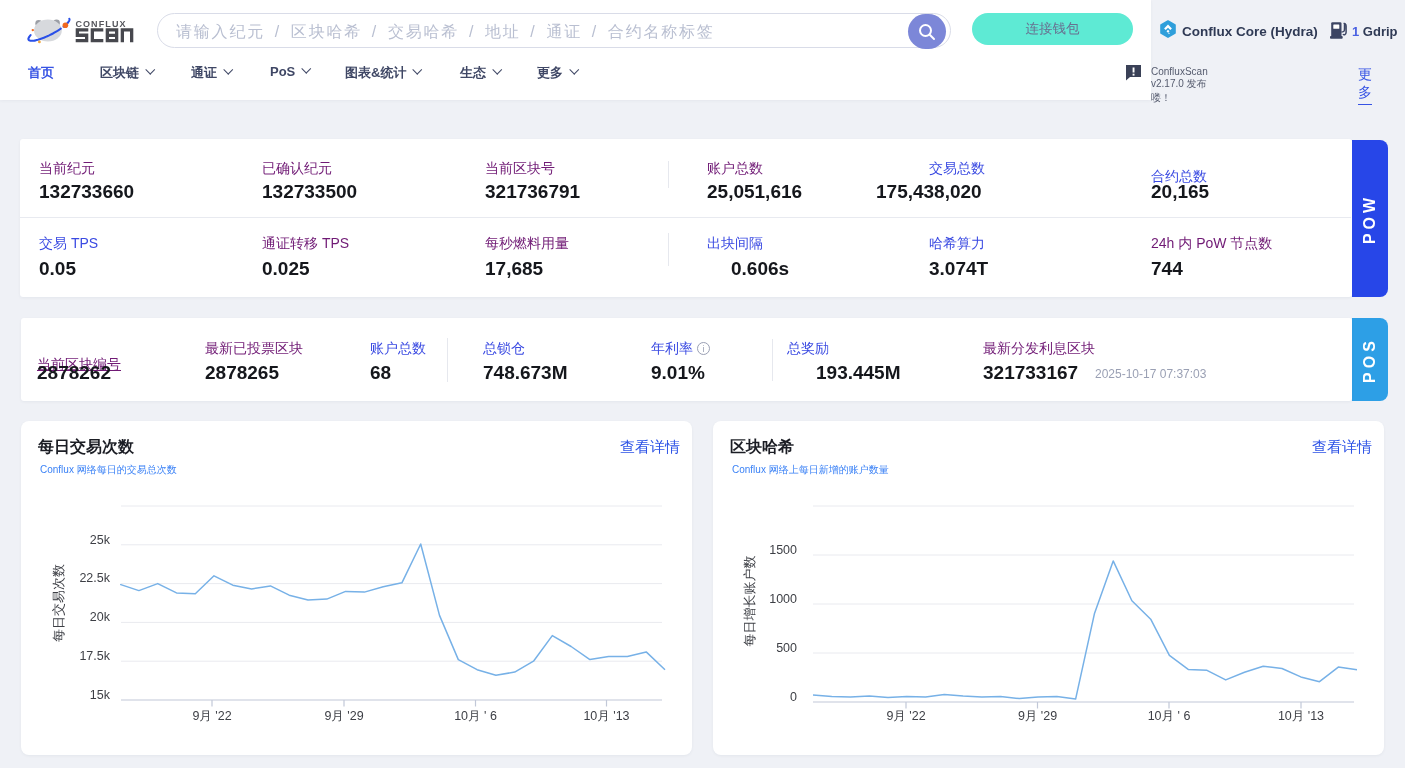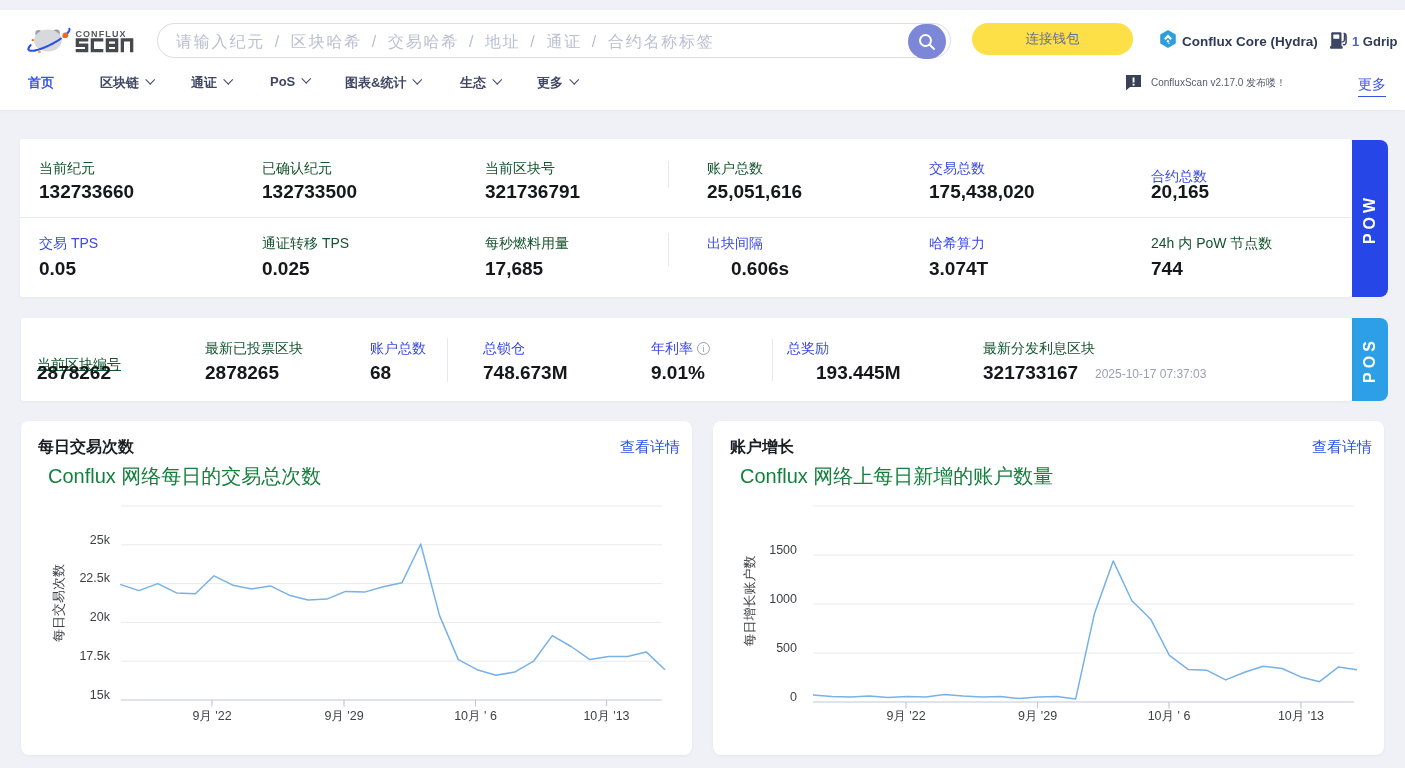--- a/index.html
+++ b/index.html
@@ -1,46 +1,46 @@
 <!DOCTYPE html>
 <html><head>
 <meta charset="utf-8">
 <style>
 * { margin:0; padding:0; box-sizing:border-box; }
 html,body { width:1405px; height:768px; background:#eff1f6; font-family:"Liberation Sans",sans-serif; overflow:hidden; }
 .abs { position:absolute; }
 #page { position:relative; width:1405px; height:768px; }
 
-#header { position:absolute; left:0; top:10px; width:1405px; height:100px; background:#ffffff; box-shadow:0 1px 3px rgba(40,50,80,0.05); }
+#header { position:absolute; left:0; top:0; width:1151px; height:100px; background:#ffffff; box-shadow:0 1px 3px rgba(40,50,80,0.05); }
 #search { position:absolute; left:157px; top:13px; width:794px; height:35px; border:1px solid #d9dce8; border-radius:18px; background:#fff; }
 #search .ph { position:absolute; left:18px; top:8px; font-size:16px; color:#b9bfd1; letter-spacing:1.8px; }
 #searchbtn { position:absolute; left:750px; top:0px; width:38px; height:35px; border-radius:17.5px; background:#7c87d8; }
-#wallet { position:absolute; left:972px; top:13px; width:161px; height:32px; border-radius:16px; background:#fde047; color:#687090; font-size:13.5px; text-align:center; line-height:32px; }
+#wallet { position:absolute; left:972px; top:13px; width:161px; height:32px; border-radius:16px; background:#5eead4; color:#687090; font-size:13.5px; text-align:center; line-height:32px; }
 .corehead { position:absolute; top:24px; font-size:13.5px; font-weight:bold; color:#2f3a55; white-space:nowrap; }
 
 .nav { position:absolute; top:64px; font-size:13px; color:#3f4765; font-weight:bold; }
 .nav .chev { display:inline-block; margin-left:8px; margin-bottom:2px; width:6.5px; height:6.5px; border-right:1.5px solid #3f4765; border-bottom:1.5px solid #3f4765; transform:rotate(45deg) translate(-2px,-2px); }
 
 .card { position:absolute; background:#fff; border-radius:3px; box-shadow:0 1px 3px rgba(50,60,90,0.06); }
 #powcard { left:20px; top:139px; width:1332px; height:158px; }
 #poscard { left:21px; top:318px; width:1331px; height:83px; }
 .tab { position:absolute; width:36px; color:#fff; font-size:16px; font-weight:bold; letter-spacing:4px; border-radius:0 8px 8px 0; }
 .tab span { position:absolute; left:50%; top:50%; transform:translate(-50%,-50%) rotate(-90deg); white-space:nowrap; }
 #powtab { left:1352px; top:140px; height:157px; background:#2746e8; }
 #postab { left:1352px; top:318px; height:83px; background:#2d9fe6; }
-.lab { position:absolute; font-size:14px; color:#14532d; white-space:nowrap; }
+.lab { position:absolute; font-size:14px; color:#701a75; white-space:nowrap; }
 .lab.blue { color:#3a4ae2; }
 .val { position:absolute; font-size:19px; font-weight:bold; color:#15171c; white-space:nowrap; }
 .hdiv { position:absolute; left:0; width:1331px; height:1px; background:#e8eaf0; }
 .vdiv { position:absolute; width:1px; background:#e6e8ee; }
 
 .chartcard { position:absolute; top:421px; width:671px; height:334px; background:#fff; border-radius:8px; box-shadow:0 1px 3px rgba(50,60,90,0.06); }
 .ctitle { position:absolute; left:17px; top:16px; font-size:16px; font-weight:bold; color:#1b1d24; }
 .clink { position:absolute; right:12px; top:17px; font-size:15px; color:#2c52e6; }
-.csub { position:absolute; left:27px; top:42px; font-size:20px; color:#15803d; }
+.csub { position:absolute; left:19px; top:42px; font-size:10px; color:#3b82f6; }
 </style>
 </head>
 <body>
 <div id="page">
   <div id="header">
 
     <svg class="abs" style="left:27px;top:3px" width="112" height="50" viewBox="0 0 112 50">
       <circle cx="11.7" cy="20.5" r="3.4" fill="#9b9ea5"></circle>
       <circle cx="29.5" cy="19.9" r="3.4" fill="#9b9ea5"></circle>
       <ellipse cx="20.9" cy="27.5" rx="13.9" ry="10.9" fill="#d7d9dd"></ellipse>
@@ -100,21 +100,21 @@
   <div class="card" id="powcard">
     <div class="lab" style="left:19px;top:21px;">当前纪元</div>
     <div class="val" style="left:19px;top:42px;">132733660</div>
     <div class="lab" style="left:242px;top:21px;">已确认纪元</div>
     <div class="val" style="left:242px;top:42px;">132733500</div>
     <div class="lab" style="left:465px;top:21px;">当前区块号</div>
     <div class="val" style="left:465px;top:42px;">321736791</div>
     <div class="lab" style="left:687px;top:21px;">账户总数</div>
     <div class="val" style="left:687px;top:42px;">25,051,616</div>
     <div class="lab blue" style="left:909px;top:21px;">交易总数</div>
-    <div class="val" style="left:909px;top:42px;">175,438,020</div>
+    <div class="val" style="left:856px;top:42px;">175,438,020</div>
     <div class="lab blue" style="left:1131px;top:21px;margin-top:8px;">合约总数</div>
     <div class="val" style="left:1131px;top:42px;">20,165</div>
     <div class="hdiv" style="top:78px;"></div>
     <div class="lab blue" style="left:19px;top:96px;">交易 TPS</div>
     <div class="val" style="left:19px;top:119px;">0.05</div>
     <div class="lab" style="left:242px;top:96px;">通证转移 TPS</div>
     <div class="val" style="left:242px;top:119px;">0.025</div>
     <div class="lab" style="left:465px;top:96px;">每秒燃料用量</div>
     <div class="val" style="left:465px;top:119px;">17,685</div>
     <div class="lab blue" style="left:687px;top:96px;">出块间隔</div>
@@ -174,21 +174,21 @@
     <text x="89" y="277.7" text-anchor="end" font-size="12.5" fill="#3d3f45">15k</text>
     <text x="191" y="299" text-anchor="middle" font-size="12.5" fill="#3d3f45">9月 '22</text>
     <text x="323" y="299" text-anchor="middle" font-size="12.5" fill="#3d3f45">9月 '29</text>
     <text x="454.5" y="299" text-anchor="middle" font-size="12.5" fill="#3d3f45">10月 ' 6</text>
     <text x="585.5" y="299" text-anchor="middle" font-size="12.5" fill="#3d3f45">10月 '13</text>
     <text x="42" y="182" text-anchor="middle" font-size="13" fill="#3d3f45" transform="rotate(-90 42 182)">每日交易次数</text>
     <polyline points="99.1,163.4 117.9,169.6 136.7,162.6 155.5,171.9 174.3,172.7 193.0,154.8 211.8,164.2 230.6,168.0 249.4,164.9 268.2,174.2 287.0,178.9 305.8,178.1 324.6,170.4 343.4,171.1 362.2,165.7 380.9,161.8 399.7,123.0 418.5,194.4 437.3,238.6 456.1,248.7 474.9,254.2 493.7,251.1 512.5,240.2 531.3,214.6 550.1,225.5 568.9,238.6 587.6,235.5 606.4,235.5 625.2,230.9 644.0,248.7" fill="none" stroke="#77b1e7" stroke-width="1.5" stroke-linejoin="round"></polyline>
     </svg>
   </div>
   <div class="chartcard" id="chart2" style="left:713px;">
-    <div class="ctitle">账户增长</div>
+    <div class="ctitle">区块哈希</div>
     <div class="clink">查看详情</div>
     <div class="csub">Conflux 网络上每日新增的账户数量</div>
     <svg width="671" height="334" viewBox="0 0 671 334" style="position:absolute;left:0;top:0;">
     <line x1="100" y1="85" x2="641" y2="85" stroke="#e9eaef" stroke-width="1"></line>
     <line x1="100" y1="134" x2="641" y2="134" stroke="#e9eaef" stroke-width="1"></line>
     <line x1="100" y1="183" x2="641" y2="183" stroke="#e9eaef" stroke-width="1"></line>
     <line x1="100" y1="232" x2="641" y2="232" stroke="#e9eaef" stroke-width="1"></line>
     <line x1="100" y1="281" x2="641" y2="281" stroke="#c2c8d8" stroke-width="1.2"></line>
     <line x1="193" y1="281" x2="193" y2="287.5" stroke="#c2c8d8" stroke-width="1.2"></line>
     <line x1="324.5" y1="281" x2="324.5" y2="287.5" stroke="#c2c8d8" stroke-width="1.2"></line>

